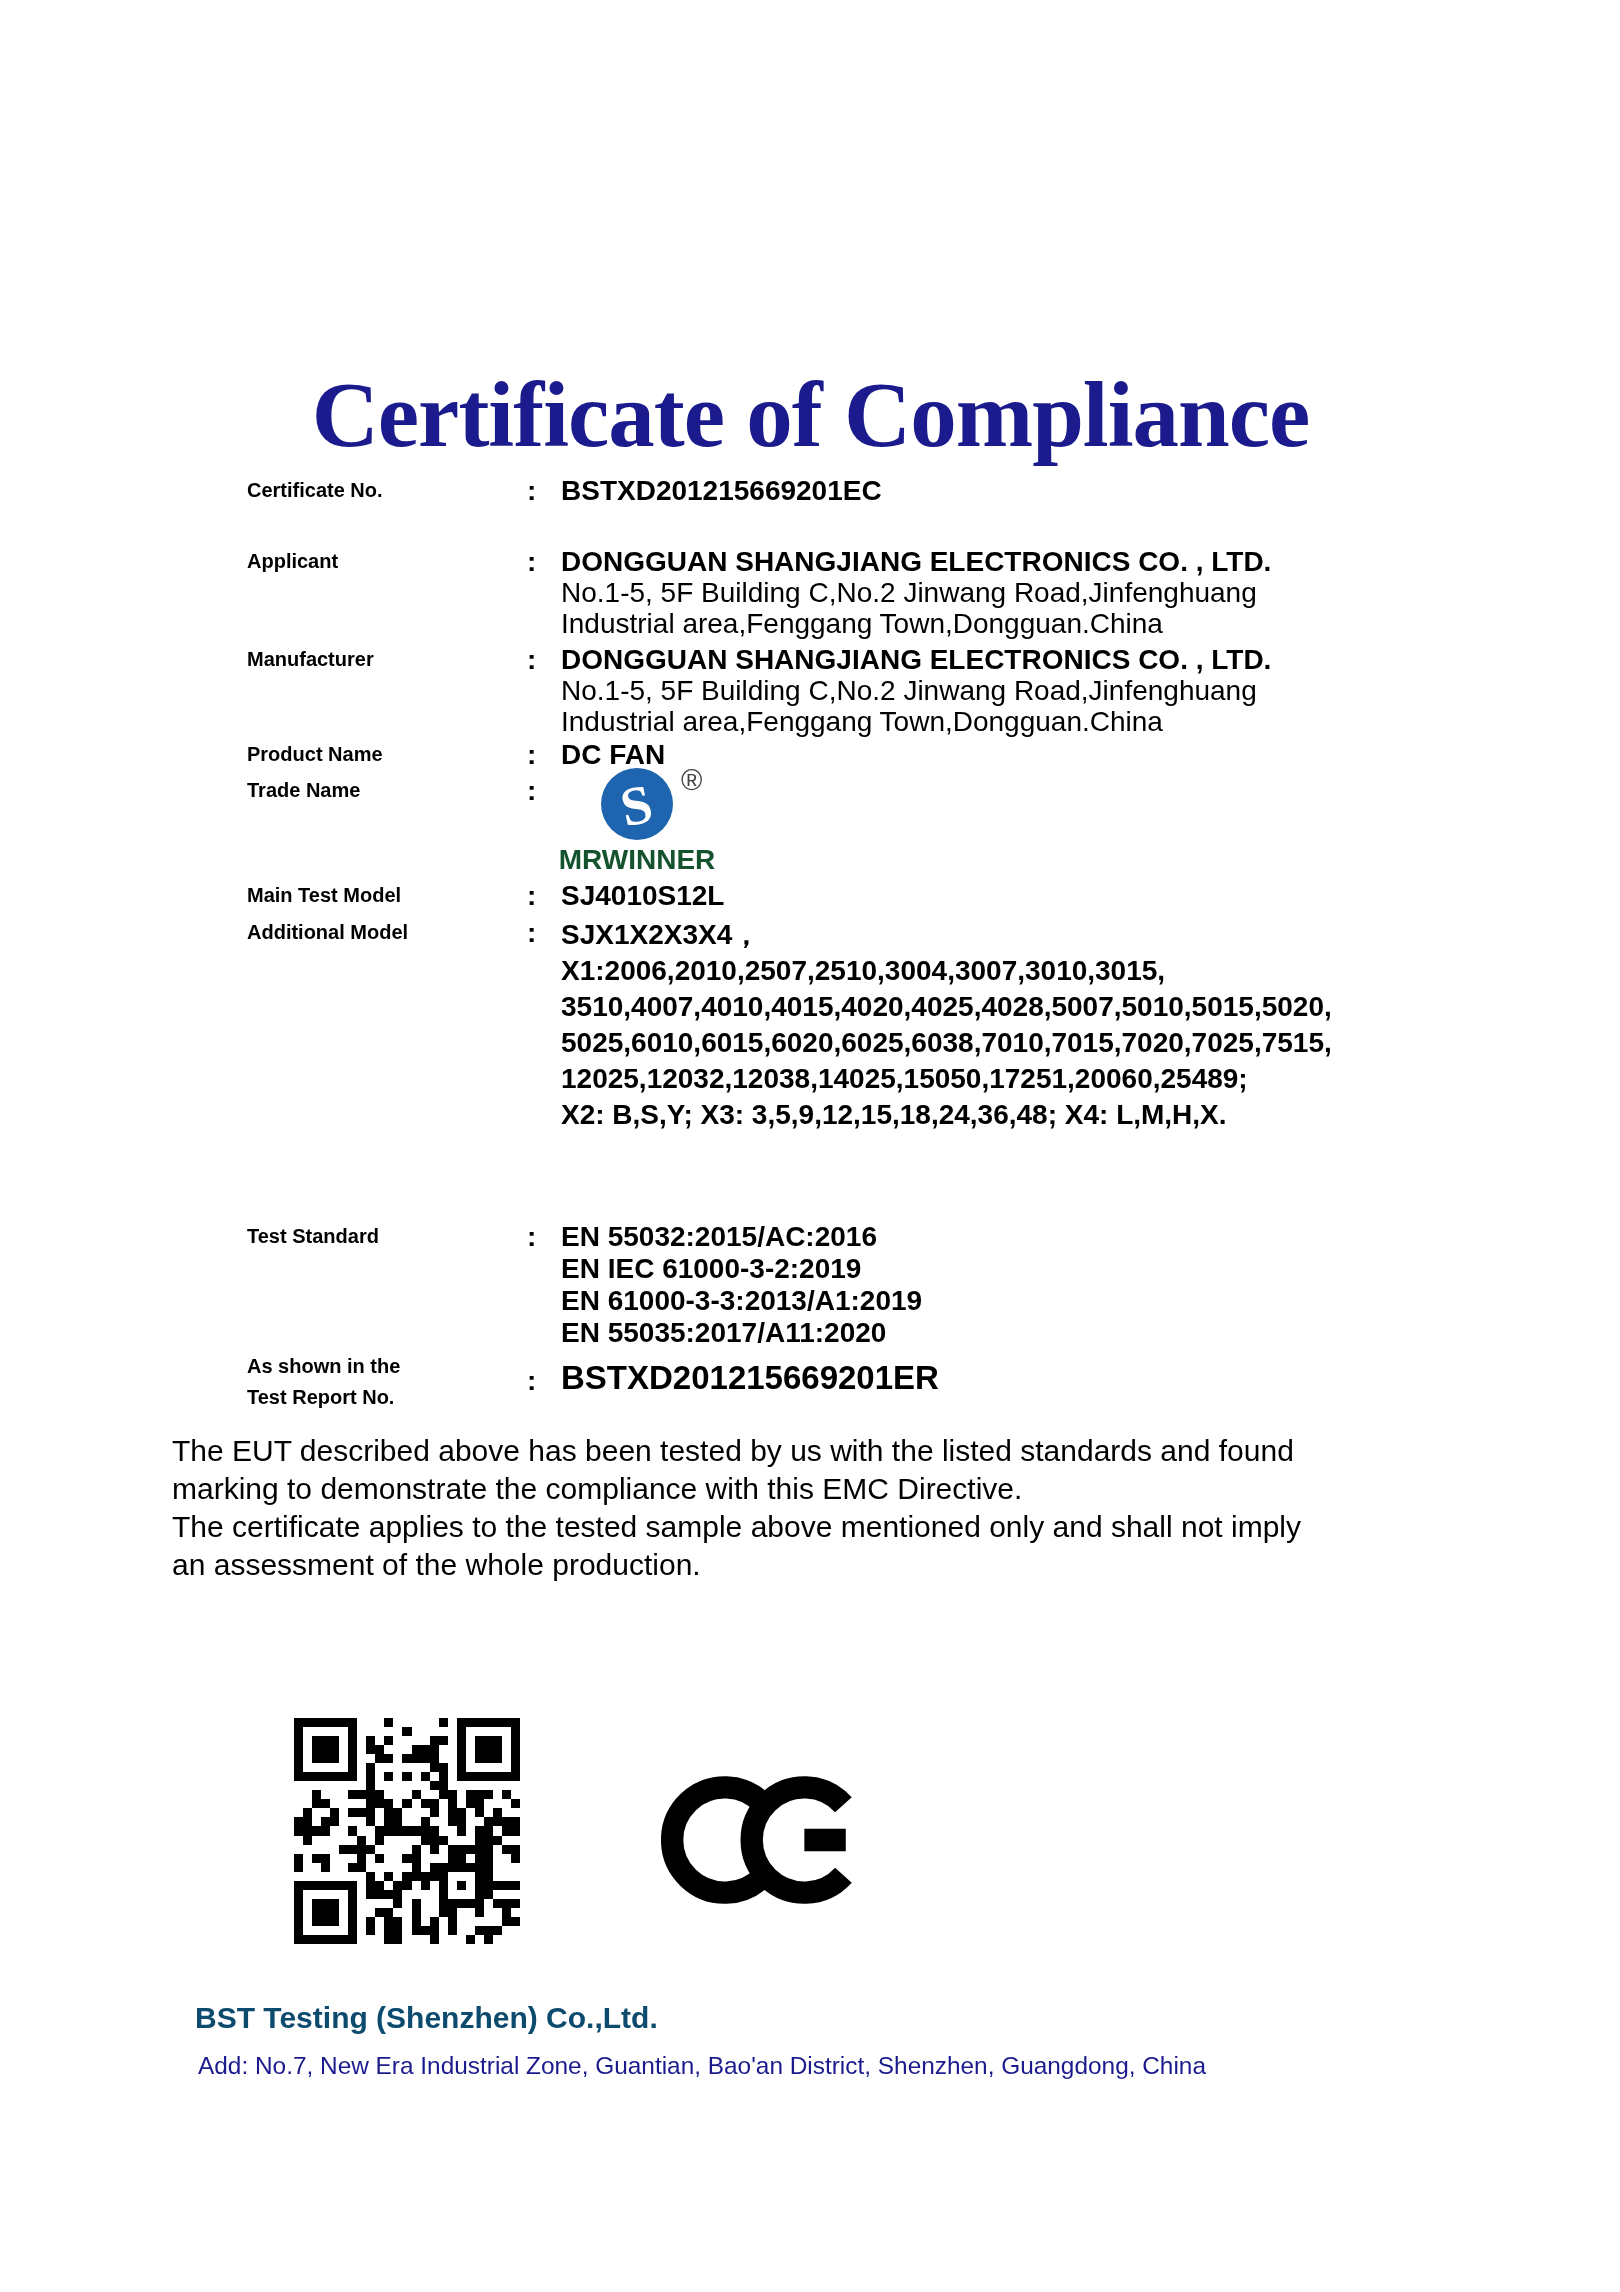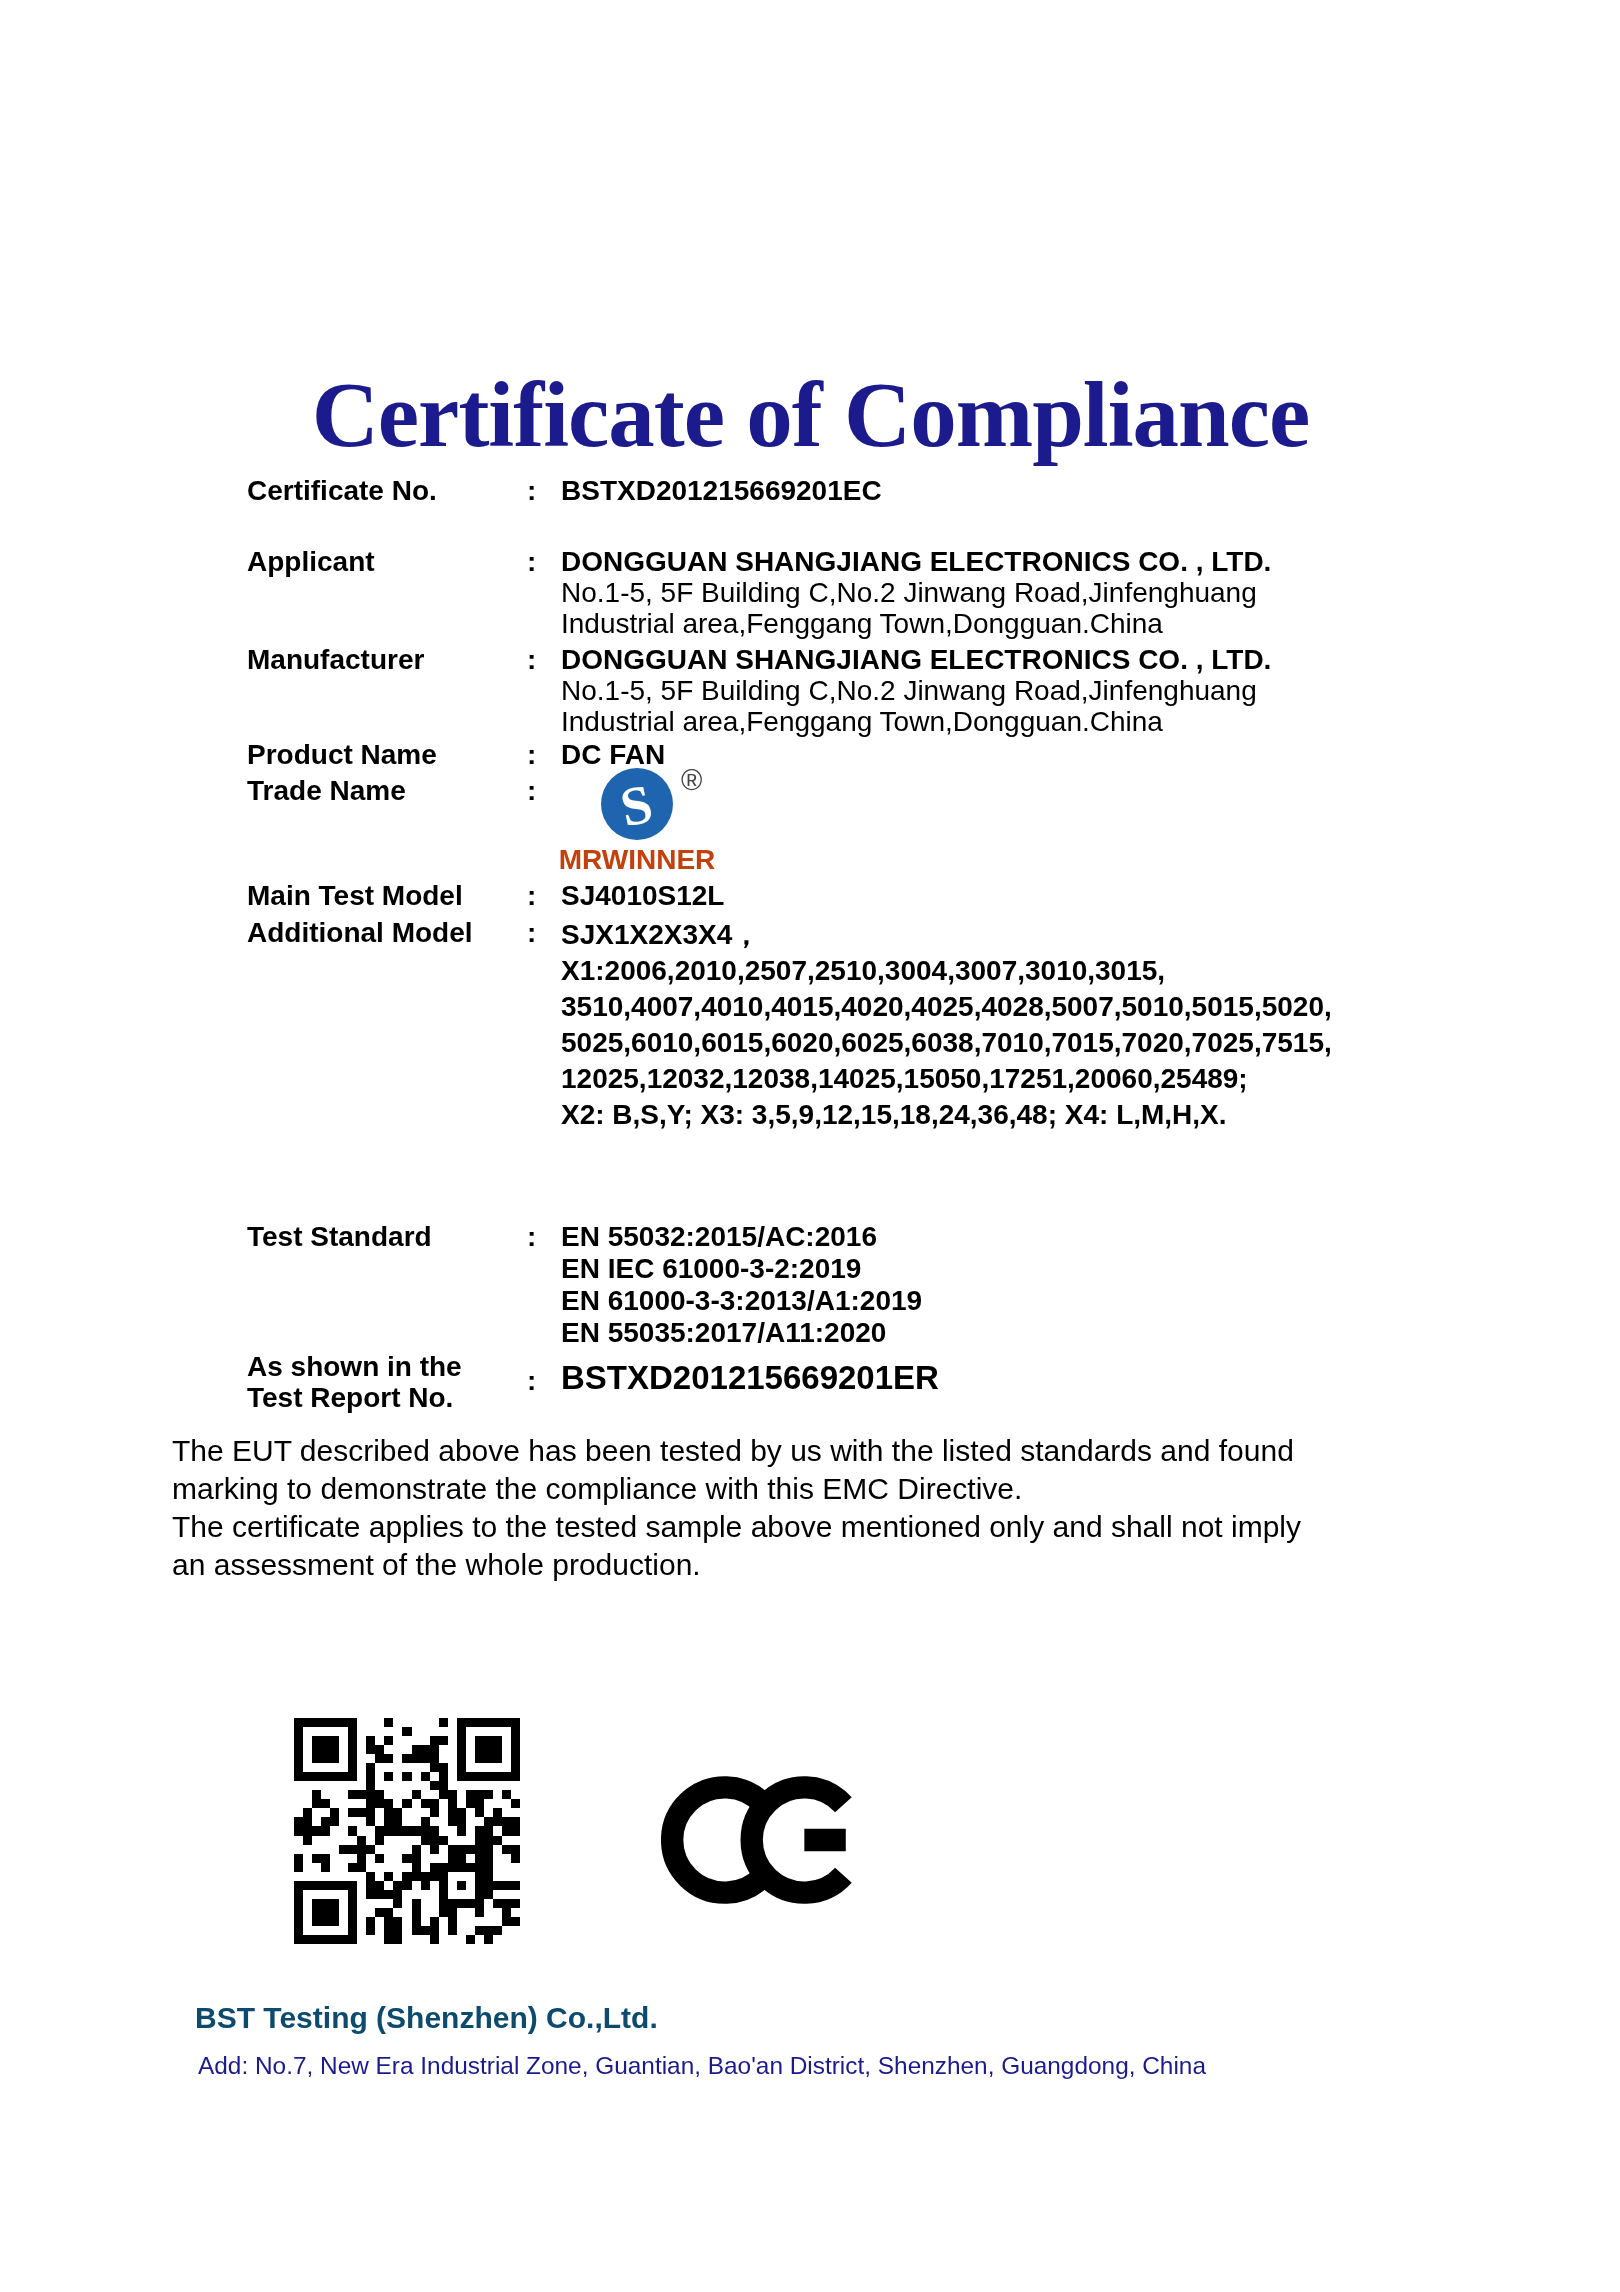--- a/index.html
+++ b/index.html
@@ -15,21 +15,21 @@
     position:absolute;left:0;top:361px;width:1621px;
     text-align:center;
     font-family:"Liberation Serif","DejaVu Serif",serif;
     font-weight:bold;
     font-size:93px;
     letter-spacing:-1px;
     color:#1b1b8e;
     margin:0;
   }
   .row{position:absolute;left:247px;display:flex;align-items:flex-start;}
-  .lbl{width:280px;font-weight:bold;font-size:28px;line-height:31px;flex:none;}
+  .lbl{width:280px;font-weight:bold;font-size:20px;line-height:31px;flex:none;}
   .colon{width:34px;font-weight:bold;font-size:28px;line-height:31px;flex:none;}
   .val{font-weight:bold;font-size:28px;line-height:31px;}
   .addr{font-weight:normal;}
   .bigval{font-size:33px;line-height:33px;font-weight:bold;}
   .model-lines div{line-height:36px;}
   .std-lines div{line-height:32px;}
   .body-text{position:absolute;left:172px;top:1432px;font-size:30px;line-height:38px;font-weight:normal;}
   .logo-block{position:absolute;left:554px;top:768px;width:166px;text-align:center;}
   .logo-circle{
     position:relative;display:inline-block;
@@ -42,21 +42,21 @@
     font-family:"Liberation Serif","DejaVu Serif",serif;
     font-weight:bold;font-size:55px;line-height:68px;color:#ffffff;
     transform:rotate(-12deg);
   }
   .reg-mark{
     position:absolute;left:80px;top:-3.9px;
     font-size:29px;color:#444;font-weight:normal;
   }
   .brand-name{
     margin-top:3.9px;
-    font-weight:bold;font-size:28px;letter-spacing:0px;color:#c2410c;
+    font-weight:bold;font-size:28px;letter-spacing:0px;color:#14532d;
   }
   .sig-block{position:absolute;left:1048px;top:1777px;width:351px;text-align:center;}
   .sig-line{width:278px;margin:0 auto;border-top:2.9px dotted #8a8a8a;height:0;}
   .sig-block .sig-text{font-weight:bold;font-size:28px;line-height:39px;}
   .sig-block .sig-text:first-of-type{margin-top:17.6px;}
   .qr{position:absolute;left:294px;top:1718px;}
   .ce{position:absolute;left:661px;top:1767px;}
   .footer-company{position:absolute;left:195px;top:2001px;color:#0c4a6e;font-weight:bold;font-size:30px;}
   .footer-address{position:absolute;left:198px;top:2052px;color:#1b1b8e;font-size:24.4px;}
   .footer-search{position:absolute;left:195px;top:2085px;color:#1b1b8e;font-size:27px;}

